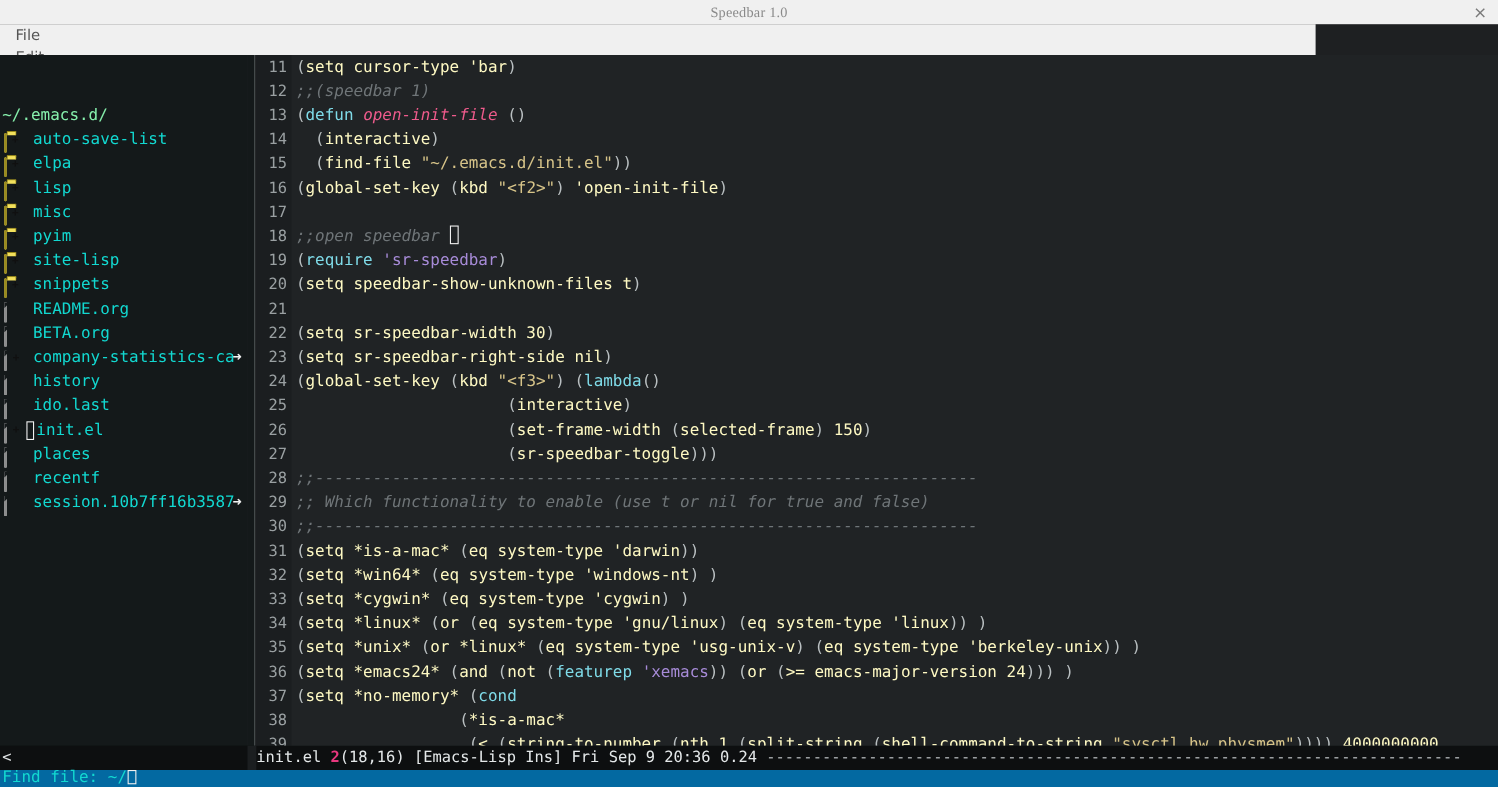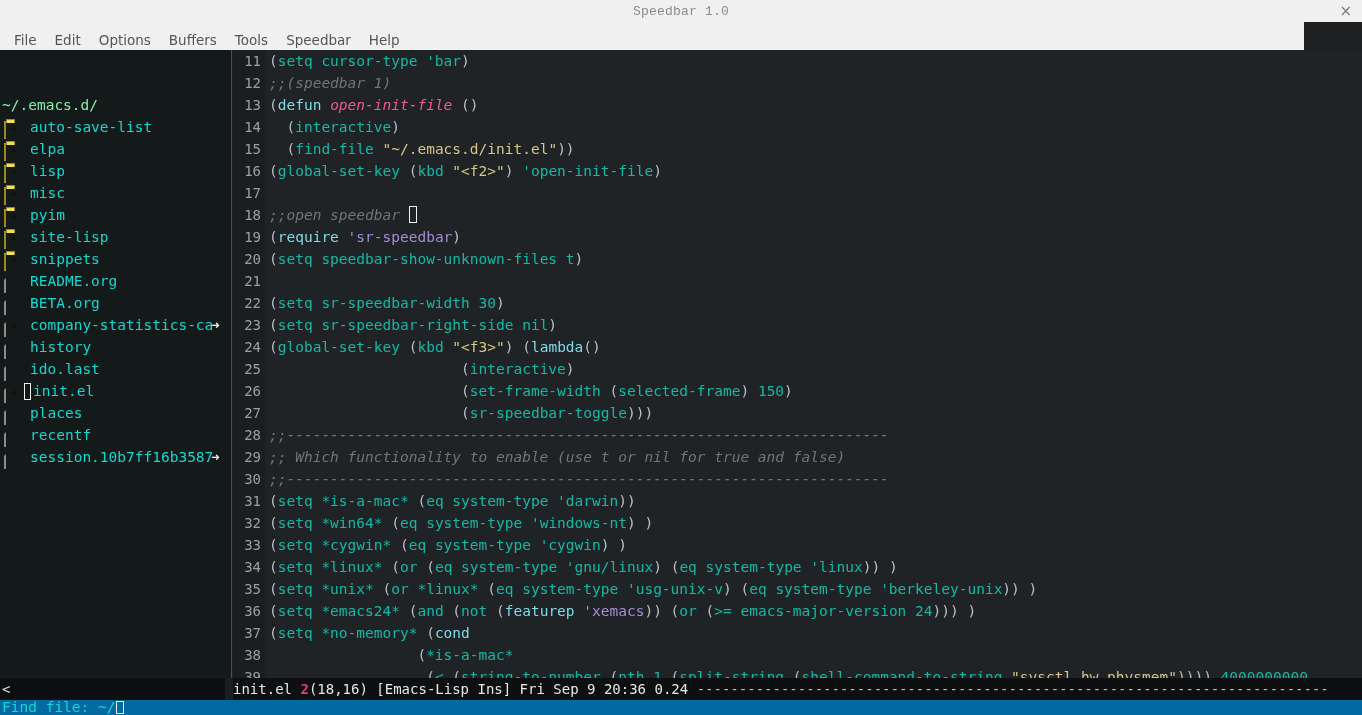--- a/index.html
+++ b/index.html
@@ -8,32 +8,32 @@
     background:#1e2022; overflow:hidden;
     font-family:"DejaVu Sans Mono","Liberation Mono",monospace;
   }
   
   #titlebar{
     position:absolute; left:0; top:0; width:1362px; height:22px;
     background:#f0f0f0;
     display:flex; align-items:center; justify-content:center;
   }
   #titlebar .title{
-    font-family:Liberation Mono, monospace;
+    font-family:Liberation Serif, serif;
     font-size:13px; color:#8a8a8a; letter-spacing:.2px;
   }
   #titlebar .closebtn{
     position:absolute; right:10px; top:1px;
     font-family:"DejaVu Sans","Liberation Sans",sans-serif;
     font-size:15px; color:#7a7a7a; line-height:20px; cursor:pointer;
   }
   
   #menubar{
-    position:absolute; left:0; top:22px; width:1304px; height:28px;
-    background:#f0f0f0; display:flex; align-items:flex-end; padding-left:5px;
+    position:absolute; left:0; top:22px; width:1196px; height:28px;
+    background:#f0f0f0; display:flex; align-items:flex-start; padding-left:5px;flex-direction:column;
   }
   #menubar .mi{
     font-family:"DejaVu Sans","Liberation Sans",sans-serif;
     font-size:13.5px; color:#555; padding:2px 9px; cursor:default;
     white-space:nowrap;
   }
   
   #main{ position:absolute; left:0; top:50px; width:1362px; height:628px; }
 
   
@@ -107,21 +107,21 @@
     color:#9aa0a2; font-size:14px;
   }
   .ctext{ position:absolute; left:36px; top:0; }
 
   
   .s-def    { color:#7fdbe8; }
   .s-fname  { color:#ef5b8c; font-style:italic; }
   .s-str    { color:#d7c489; }
   .s-cmt    { color:#6f7578; font-style:italic; }
   .s-sym    { color:#a78bd8; }
-  .s-plain  { color:#14b8a6; }
+  .s-plain  { color:#fef9c3; }
   .s-paren  { color:#b9bfc1; }
   .code-cursor{
     display:inline-block; width:8px; height:17px;
     border:1.5px solid #f0f0f0; vertical-align:-3px;
   }
 
   
   #modeline{
     position:absolute; left:0; top:678px; width:1362px; height:22px;
     background:#0d0f10;

